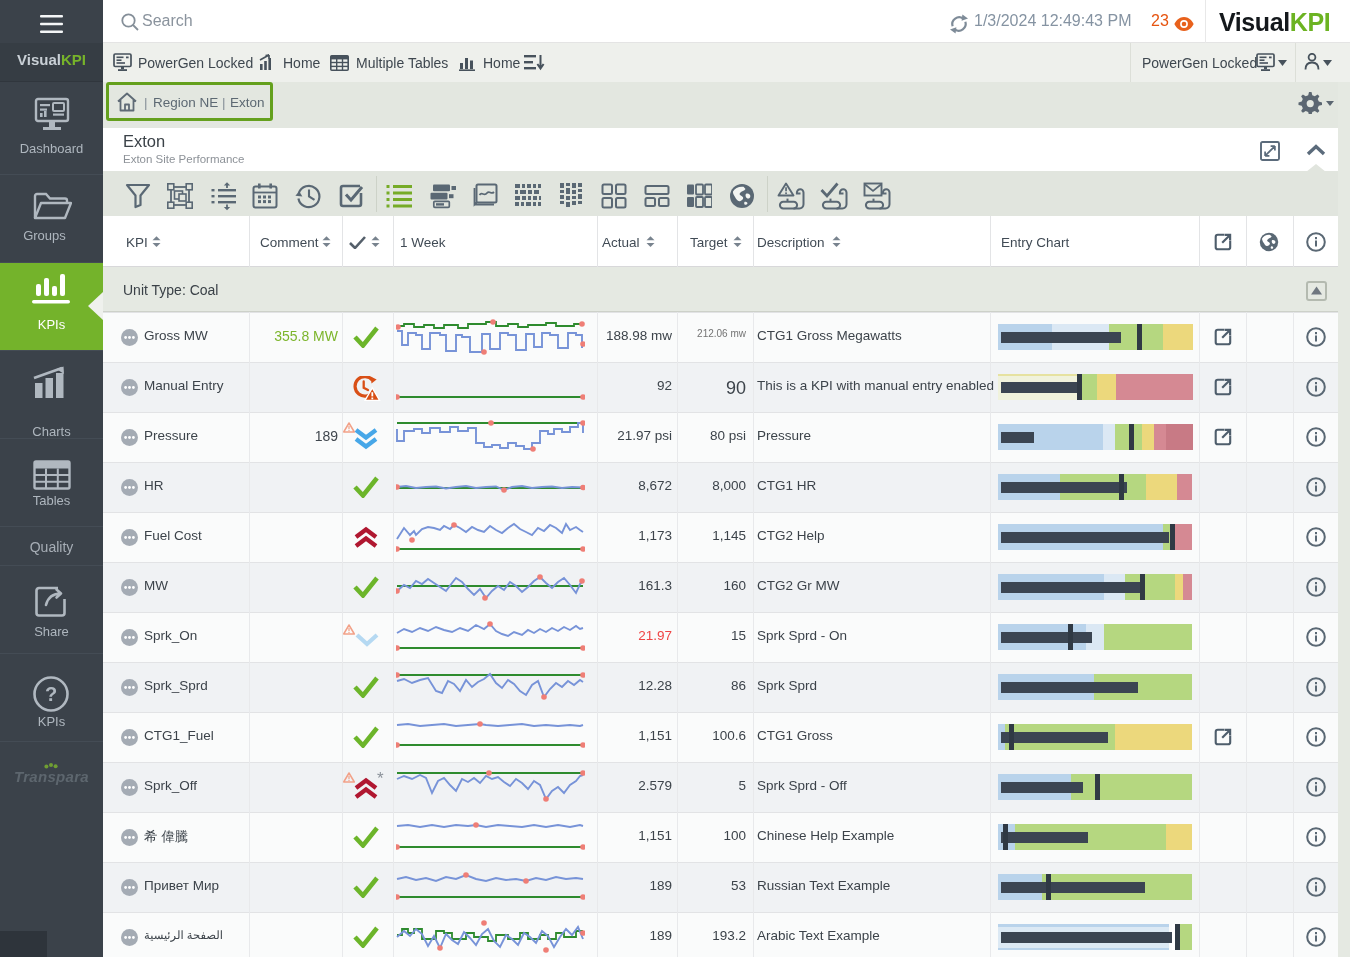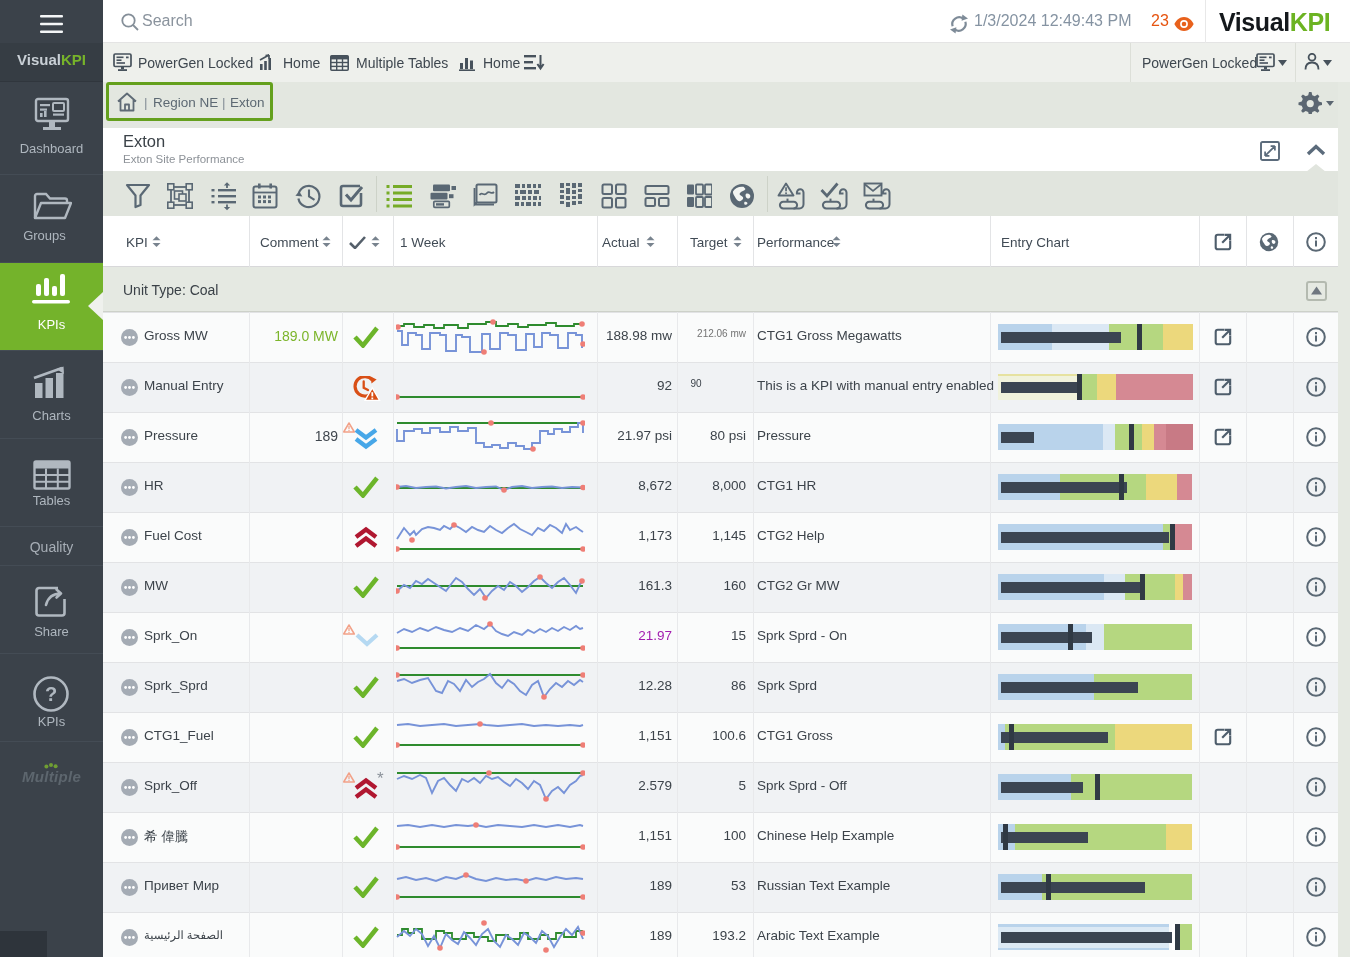--- a/index.html
+++ b/index.html
@@ -124,21 +124,21 @@
     <rect x="6" y="12" width="5" height="12" rx="2" fill="#fff"></rect>
     <rect x="14" y="6" width="5" height="18" rx="2" fill="#fff"></rect>
     <rect x="22" y="14" width="5" height="10" rx="2" fill="#fff"></rect>
     <rect x="30" y="2" width="5" height="22" rx="2" fill="#fff"></rect>
     <rect x="2" y="28" width="38" height="3.4" rx="1.7" fill="#fff"></rect>
   </svg>
 <svg class="abs" style="left:88px;top:292px;" width="15" height="28" viewBox="0 0 15 28">
     <path d="M15 0 L15 28 L0 14 Z" fill="#eff1ed"></path>
   </svg>
 <div class="abs" style="left:0;top:438px;width:103px;height:1px;background:#444c55;"></div>
-<div class="abs" style="left:0;top:408px;width:103px;text-align:center;font-size:13px;color:#aeb6be;">Charts</div>
+<div class="abs" style="left:0;top:424px;width:103px;text-align:center;font-size:13px;color:#aeb6be;">Charts</div>
 <svg class="abs" style="left:32px;top:366px;" width="40" height="36" viewBox="0 0 40 36">
     <rect x="3" y="17" width="7.5" height="15" fill="#b0b8c0"></rect>
     <rect x="13.5" y="12" width="7.5" height="20" fill="#b0b8c0"></rect>
     <rect x="24" y="7" width="7.5" height="25" fill="#b0b8c0"></rect>
     <path d="M2 12 L30 2" stroke="#b0b8c0" stroke-width="2.6" fill="none"></path>
     <path d="M31.5 0.5 L32 8 L24.5 3 Z" fill="#b0b8c0"></path>
   </svg>
 <div class="abs" style="left:0;top:526px;width:103px;height:1px;background:#444c55;"></div>
 <div class="abs" style="left:0;top:493px;width:103px;text-align:center;font-size:13px;color:#aeb6be;">Tables</div>
 <svg class="abs" style="left:33px;top:460px;" width="38" height="30" viewBox="0 0 38 30">
@@ -156,21 +156,21 @@
 <svg class="abs" style="left:34px;top:585px;" width="36" height="34" viewBox="0 0 36 34">
     <path d="M24 3 L5 3 A2.5 2.5 0 0 0 2.5 5.5 L2.5 28 A2.5 2.5 0 0 0 5 30.5 L28 30.5 A2.5 2.5 0 0 0 30.5 28 L30.5 14" fill="none" stroke="#b0b8c0" stroke-width="2.6"></path>
     <path d="M12 20 C14 12 20 8.5 27 8.5 M27 8.5 L22.5 4.5 M27 8.5 L22.5 12.5" fill="none" stroke="#b0b8c0" stroke-width="2.6" stroke-linecap="round"></path>
   </svg>
 <div class="abs" style="left:0;top:741px;width:103px;height:1px;background:#444c55;"></div>
 <div class="abs" style="left:0;top:714px;width:103px;text-align:center;font-size:13px;color:#aeb6be;">KPIs</div>
 <svg class="abs" style="left:32px;top:675px;" width="38" height="38" viewBox="0 0 38 38">
     <circle cx="19" cy="19" r="16.5" fill="none" stroke="#b0b8c0" stroke-width="2.6"></circle>
     <text x="19" y="26" font-size="20" font-weight="bold" fill="#b0b8c0" text-anchor="middle" font-family="Liberation Sans,sans-serif">?</text>
   </svg>
-<div class="abs" style="left:0;top:768px;width:103px;text-align:center;font-size:15px;font-weight:bold;font-style:italic;color:#5d666e;letter-spacing:0.3px;">Multiple</div>
+<div class="abs" style="left:0;top:768px;width:103px;text-align:center;font-size:15px;font-weight:bold;font-style:italic;color:#5d666e;letter-spacing:0.3px;">Transpara</div>
 <svg class="abs" style="left:44px;top:763px;" width="14" height="6" viewBox="0 0 14 6">
     <circle cx="2.4" cy="3.6" r="2" fill="#6f9e33"></circle>
     <circle cx="7" cy="2" r="2" fill="#6f9e33"></circle>
     <circle cx="11.6" cy="3.2" r="2" fill="#6f9e33"></circle>
   </svg>
 <div class="abs" style="left:0;top:931px;width:47px;height:26px;background:#2e343b;"></div>
 <div class="abs" style="left:103px;top:82px;width:1247px;height:46px;background:#e3e7e0;"></div>
 <div class="abs" style="left:106px;top:82px;width:167px;height:39px;border:3px solid #64a01d;border-radius:3px;"></div>
 <svg class="abs" style="left:116px;top:92px;" width="22" height="20" viewBox="0 0 22 20">
     <path d="M2 9.5 L11 1.5 L20 9.5 M4.5 8 L4.5 18.5 L17.5 18.5 L17.5 8 M9 18.5 L9 12.5 L13 12.5 L13 18.5" fill="none" stroke="#5f6b76" stroke-width="1.8" stroke-linejoin="round"></path>
@@ -373,21 +373,21 @@
   </svg>
 <div class="abs" style="left:400px;top:235px;font-size:13.5px;color:#414b55;">1 Week</div>
 <div class="abs" style="left:602px;top:235px;font-size:13.5px;color:#414b55;">Actual</div>
 <svg class="abs" style="left:646px;top:236px;" width="9" height="12" viewBox="0 0 9 12">
     <path d="M0.5 4.3 L4.5 0.3 L8.5 4.3 Z M0.5 7 L4.5 11 L8.5 7 Z" fill="#78838e"></path>
   </svg>
 <div class="abs" style="left:690px;top:235px;font-size:13.5px;color:#414b55;">Target</div>
 <svg class="abs" style="left:733px;top:236px;" width="9" height="12" viewBox="0 0 9 12">
     <path d="M0.5 4.3 L4.5 0.3 L8.5 4.3 Z M0.5 7 L4.5 11 L8.5 7 Z" fill="#78838e"></path>
   </svg>
-<div class="abs" style="left:757px;top:235px;font-size:13.5px;color:#414b55;">Performance</div>
+<div class="abs" style="left:757px;top:235px;font-size:13.5px;color:#414b55;">Description</div>
 <svg class="abs" style="left:832px;top:236px;" width="9" height="12" viewBox="0 0 9 12">
     <path d="M0.5 4.3 L4.5 0.3 L8.5 4.3 Z M0.5 7 L4.5 11 L8.5 7 Z" fill="#78838e"></path>
   </svg>
 <div class="abs" style="left:1001px;top:235px;font-size:13.5px;color:#414b55;">Entry Chart</div>
 <svg class="abs" style="left:1213px;top:232px;" width="20" height="20" viewBox="0 0 20 20">
     <path d="M11.5 2.8 L4.8 2.8 A2.1 2.1 0 0 0 2.7 4.9 L2.7 15.2 A2.1 2.1 0 0 0 4.8 17.3 L15.1 17.3 A2.1 2.1 0 0 0 17.2 15.2 L17.2 8.5" fill="none" stroke="#4e5d6b" stroke-width="2.1"></path>
     <path d="M9.2 10.8 L16.8 3.2" stroke="#4e5d6b" stroke-width="2.2" fill="none"></path>
     <path d="M11.8 2.9 L17.1 2.9 L17.1 8.2" stroke="#4e5d6b" stroke-width="2.2" fill="none"></path>
   </svg>
 <svg class="abs" style="left:1259px;top:232px;" width="20" height="20" viewBox="0 0 20 20">
@@ -432,21 +432,21 @@
 <div class="abs" style="left:1246px;top:312px;width:1px;height:50px;background:#e8e9eb;"></div>
 <div class="abs" style="left:1292.5px;top:312px;width:1px;height:50px;background:#e8e9eb;"></div>
 <div class="abs" style="left:1338px;top:312px;width:1px;height:50px;background:#e8e9eb;"></div>
 <svg class="abs" style="left:121px;top:328.5px;" width="17" height="17" viewBox="0 0 17 17">
     <circle cx="8.5" cy="8.5" r="8.5" fill="#a4abb4"></circle>
     <circle cx="4.6" cy="8.5" r="1.4" fill="#fff"></circle>
     <circle cx="8.5" cy="8.5" r="1.4" fill="#fff"></circle>
     <circle cx="12.4" cy="8.5" r="1.4" fill="#fff"></circle>
   </svg>
 <div class="abs" style="left:144px;top:328.0px;font-size:13.5px;color:#3c434a;">Gross MW</div>
-<div class="abs" style="left:238px;top:328.0px;width:100px;text-align:right;font-size:14px;color:#7cb52b;">189.0 MW</div>
+<div class="abs" style="left:238px;top:328.0px;width:100px;text-align:right;font-size:14px;color:#7cb52b;">355.8 MW</div>
 <svg class="abs" style="left:353px;top:326.0px;" width="26" height="22" viewBox="0 0 26 22">
     <path d="M2 11 L10 19.5 L24 2" fill="none" stroke="#6cb52a" stroke-width="4.6"></path>
   </svg>
 <svg class="abs" style="left:396px;top:319.0px;" width="189" height="36" viewBox="0 0 189 36">
     <polyline points="1,7 8,7 8,5 18,5 18,8 28,8 28,6 38,6 38,9 48,9 48,6 62,6 62,9 72,9 72,5 90,5 90,3 100,3 100,7 112,7 112,5 122,5 122,8 132,8 132,6 150,6 150,4 160,4 160,7 178,7 178,5 186,5 187,6" fill="none" stroke="#2e8b2e" stroke-width="1.8"></polyline>
     <polyline points="1,12 6,12 6,26 12,26 12,14 20,14 20,16 26,16 26,30 34,30 34,14 44,14 44,16 50,16 50,32 60,32 60,16 66,16 66,18 74,18 74,33 86,33 86,15 94,15 94,30 104,30 104,14 112,14 112,16 120,16 120,31 130,31 130,15 138,15 138,28 146,28 146,14 154,14 154,16 162,16 162,29 172,29 172,14 180,14 180,16 186,16 186,28 187,28" fill="none" stroke="#7793d8" stroke-width="1.9"></polyline>
     <circle cx="2" cy="8" r="2.8" fill="#ef7e76"></circle>
     <circle cx="97" cy="3" r="2.8" fill="#ef7e76"></circle>
     <circle cx="186" cy="5" r="2.8" fill="#ef7e76"></circle>
     <circle cx="88" cy="33" r="2.8" fill="#ef7e76"></circle>
@@ -497,21 +497,21 @@
     <path d="M20.3 11.8 L27.6 24.4 L13 24.4 Z" fill="#d94f16" stroke="#fff" stroke-width="1.3"></path>
     <rect x="19.4" y="16.2" width="1.8" height="4.2" fill="#fff"></rect>
     <rect x="19.4" y="21.5" width="1.8" height="1.8" fill="#fff"></rect>
   </svg>
 <svg class="abs" style="left:396px;top:369.0px;" width="189" height="36" viewBox="0 0 189 36">
     <polyline points="1,28 187,28" fill="none" stroke="#2e8b2e" stroke-width="1.8"></polyline>
     <circle cx="1" cy="28" r="2.8" fill="#ef7e76"></circle>
     <circle cx="187" cy="28" r="2.8" fill="#ef7e76"></circle>
   </svg>
 <div class="abs" style="left:572px;top:378.0px;width:100px;text-align:right;font-size:13.5px;color:#3c434a;">92</div>
-<div class="abs" style="left:646px;top:378.0px;width:100px;text-align:center;font-size:10px;color:#3c434a;">90</div>
+<div class="abs" style="left:646px;top:378.0px;width:100px;text-align:right;font-size:18px;color:#3c434a;">90</div>
 <div class="abs" style="left:757px;top:378.0px;font-size:13.5px;color:#3c434a;white-space:nowrap;">This is a KPI with manual entry enabled</div>
 <div class="abs" style="left:998px;top:374.0px;width:80px;height:26px;background:#f0f2dc;"></div>
 <div class="abs" style="left:1078px;top:374.0px;width:19px;height:26px;background:#b5d780;"></div>
 <div class="abs" style="left:1097px;top:374.0px;width:19px;height:26px;background:#ecd87c;"></div>
 <div class="abs" style="left:1116px;top:374.0px;width:77px;height:26px;background:#d58993;"></div>
 <div class="abs" style="left:998px;top:374.0px;width:80px;height:2px;background:#e6e2a0;"></div>
 <div class="abs" style="left:1001px;top:381.5px;width:77px;height:11px;background:#3b4552;"></div>
 <div class="abs" style="left:1077px;top:374.0px;width:4.5px;height:26px;background:#2f3944;"></div>
 <svg class="abs" style="left:1213px;top:377.0px;" width="20" height="20" viewBox="0 0 20 20">
     <path d="M11.5 2.8 L4.8 2.8 A2.1 2.1 0 0 0 2.7 4.9 L2.7 15.2 A2.1 2.1 0 0 0 4.8 17.3 L15.1 17.3 A2.1 2.1 0 0 0 17.2 15.2 L17.2 8.5" fill="none" stroke="#4e5d6b" stroke-width="2.1"></path>
@@ -739,21 +739,21 @@
 <svg class="abs" style="left:355px;top:633.0px;" width="24" height="14" viewBox="0 0 24 14">
     <path d="M2 2 L12 11 L22 2" fill="none" stroke="#b5d9f2" stroke-width="4.2"></path>
   </svg>
 <svg class="abs" style="left:396px;top:619.0px;" width="189" height="36" viewBox="0 0 189 36">
     <polyline points="1,29 187,29" fill="none" stroke="#2e8b2e" stroke-width="1.8"></polyline>
     <polyline points="1,14 8,10 16,13 24,9 32,12 40,8 48,11 56,13 64,9 72,12 80,6 88,10 94,5 100,12 106,15 112,17 118,13 126,16 132,11 138,14 144,10 150,13 156,9 162,12 168,8 174,11 180,7 184,10 187,9" fill="none" stroke="#7793d8" stroke-width="1.9"></polyline>
     <circle cx="1" cy="29" r="2.8" fill="#ef7e76"></circle>
     <circle cx="187" cy="29" r="2.8" fill="#ef7e76"></circle>
     <circle cx="94" cy="5" r="2.8" fill="#ef7e76"></circle>
   </svg>
-<div class="abs" style="left:572px;top:628.0px;width:100px;text-align:right;font-size:13.5px;color:#a21caf;">21.97</div>
+<div class="abs" style="left:572px;top:628.0px;width:100px;text-align:right;font-size:13.5px;color:#ef4444;">21.97</div>
 <div class="abs" style="left:646px;top:628.0px;width:100px;text-align:right;font-size:13.5px;color:#3c434a;">15</div>
 <div class="abs" style="left:757px;top:628.0px;font-size:13.5px;color:#3c434a;white-space:nowrap;">Sprk Sprd - On</div>
 <div class="abs" style="left:998px;top:624.0px;width:88px;height:26px;background:#b9d3eb;"></div>
 <div class="abs" style="left:1086px;top:624.0px;width:18px;height:26px;background:#dbe8f4;"></div>
 <div class="abs" style="left:1104px;top:624.0px;width:88px;height:26px;background:#b5d780;"></div>
 <div class="abs" style="left:1001px;top:631.5px;width:91px;height:11px;background:#3b4552;"></div>
 <div class="abs" style="left:1068px;top:624.0px;width:4.5px;height:26px;background:#2f3944;"></div>
 <svg class="abs" style="left:1306px;top:627.0px;" width="20" height="20" viewBox="0 0 20 20">
     <circle cx="10" cy="10" r="8.8" fill="none" stroke="#5a6874" stroke-width="2"></circle>
     <rect x="9" y="8.5" width="2" height="6" fill="#5a6874"></rect>

